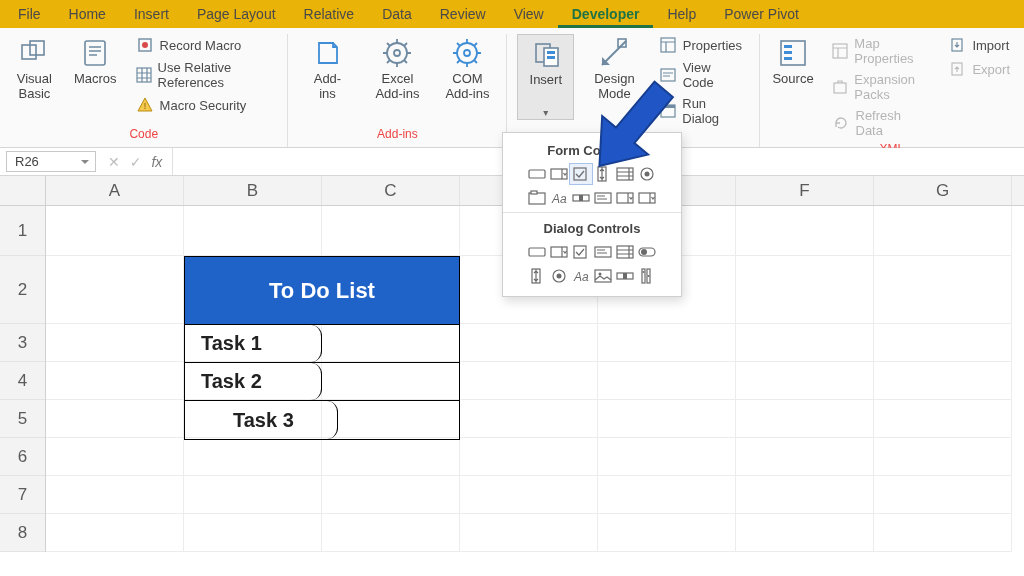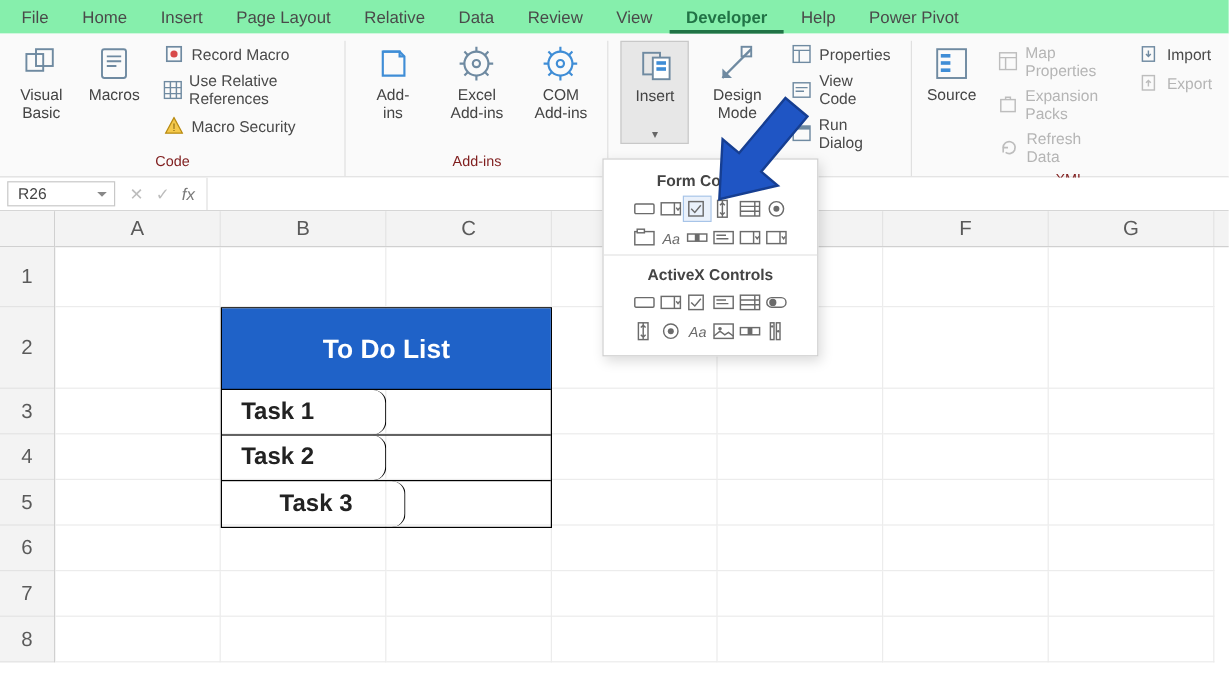--- a/index.html
+++ b/index.html
@@ -12,21 +12,21 @@
     width: 1024px; height: 576px;
     overflow: hidden;
     position: relative;
   }
   
   .tabs {
     display: flex;
     align-items: flex-end;
     height: 28px;
     padding: 0 4px;
-    background: #86efac;
+    background: #eab308;
   }
   .tab {
     padding: 4px 14px 6px;
     font-size: 14px;
     color: #4a4a4a;
     cursor: default;
   }
   .tab.active {
     color: #217346;
     font-weight: 600;
@@ -50,21 +50,21 @@
   }
   .group-body {
     display: flex;
     align-items: flex-start;
     gap: 12px;
     flex: 1;
   }
   .group-label {
     text-align: center;
     font-size: 12px;
-    color: #7f1d1d;
+    color: #ef4444;
     padding: 2px 0 4px;
   }
   .vbtn {
     display: flex;
     flex-direction: column;
     align-items: center;
     justify-content: flex-start;
     width: 58px;
     padding: 2px 2px 0;
     font-size: 13px;
@@ -639,21 +639,21 @@
         </svg>
       </div>
       <div class="dd-item">
         <svg width="20" height="18" viewBox="0 0 20 18">
           <rect x="2" y="4" width="16" height="10" stroke="#6b6b6b" stroke-width="1.2" fill="none"></rect>
           <path d="M13 4v10M14.5 8l1.5 2 1.5-2" stroke="#6b6b6b" stroke-width="1.2" fill="none"></path>
         </svg>
       </div>
     </div>
   <div class="dd-sep"></div>
-  <div class="dd-sec-title">ActiveX Controls</div>
+  <div class="dd-sec-title">Dialog Controls</div>
   <div class="dd-grid" id="axgrid">
       <div class="dd-item">
         <svg width="20" height="18" viewBox="0 0 20 18">
           <rect x="2" y="5" width="16" height="8" rx="1" stroke="#6b6b6b" stroke-width="1.2" fill="none"></rect>
         </svg>
       </div>
       <div class="dd-item">
         <svg width="20" height="18" viewBox="0 0 20 18">
           <rect x="2" y="4" width="16" height="10" stroke="#6b6b6b" stroke-width="1.2" fill="none"></rect>
           <path d="M13 4v10M14.5 8l1.5 2 1.5-2" stroke="#6b6b6b" stroke-width="1.2" fill="none"></path>

